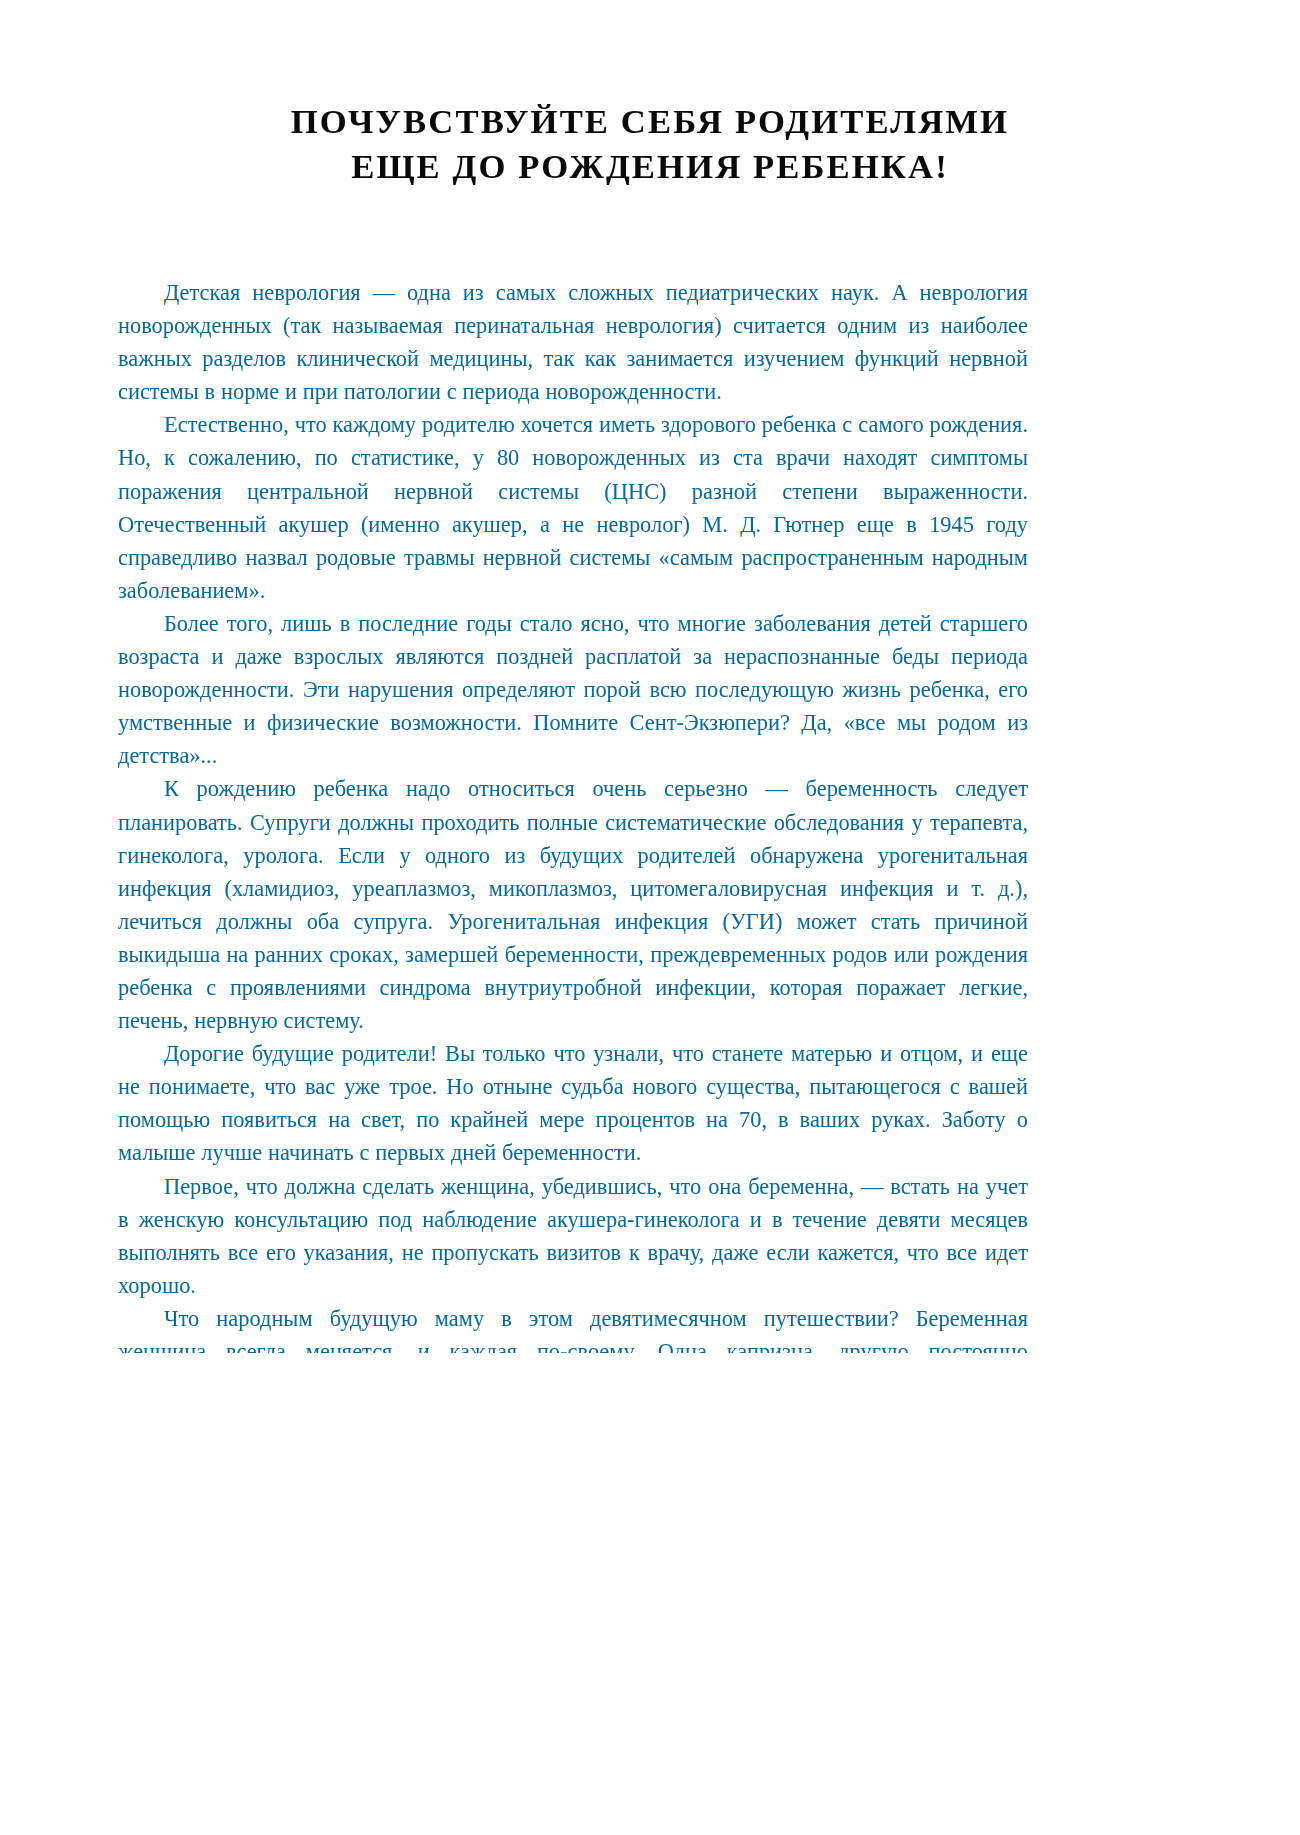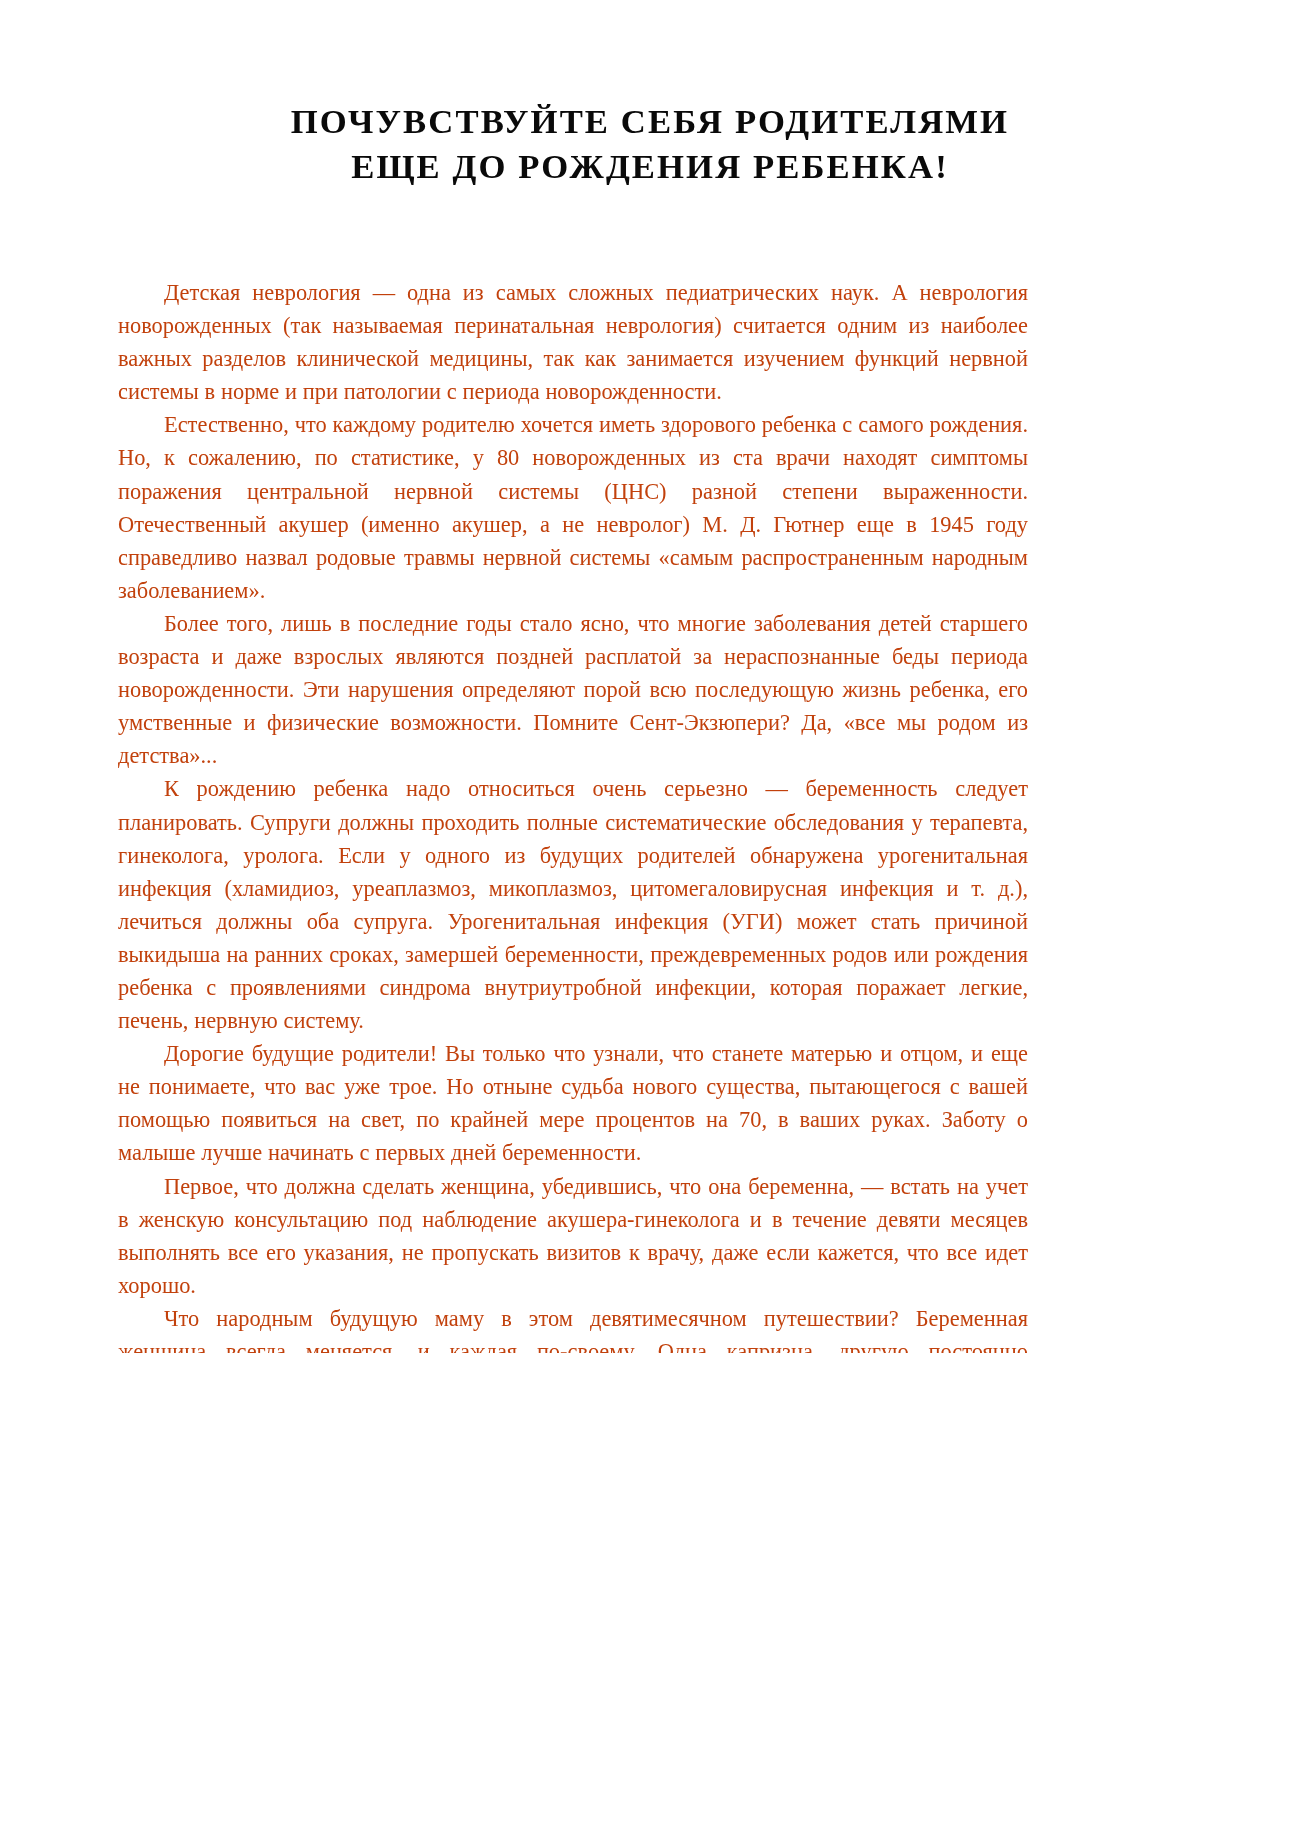--- a/index.html
+++ b/index.html
@@ -42,21 +42,21 @@
     width: 910px;
   }
   p.para {
     margin: 0;
     font-size: 22.4px;
     line-height: 33.1px;
     text-align: justify;
     text-indent: 46px;
     text-justify: inter-word;
     hyphens: manual;
-    color: #c2410c;
+    color: #0369a1;
     word-spacing: 0.01em;
   }
   .page-number {
     position: absolute;
     right: 118px;
     top: 1478px;
     font-size: 21px;
     line-height: 1;
     color: #141312;
     text-align: right;

